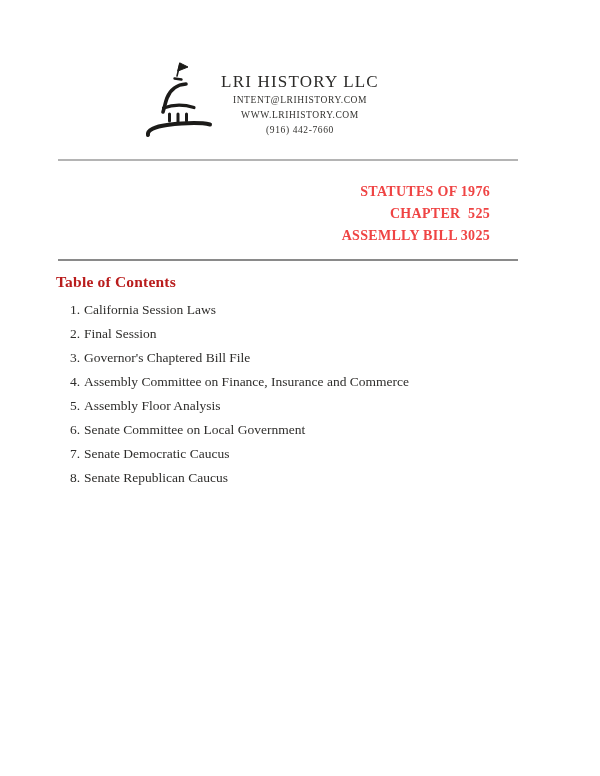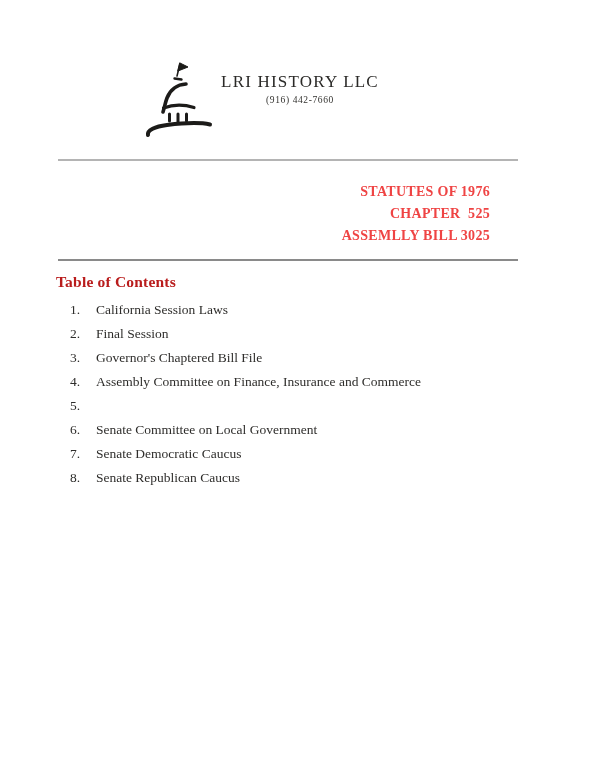--- a/index.html
+++ b/index.html
@@ -88,21 +88,21 @@
     line-height: 24px;
     font-size: 13.5px;
     color: #2e2d2b;
   }
   .toc-num {
     width: 14px;
     text-align: right;
     flex: 0 0 14px;
   }
   .toc-label {
-    margin-left: 16px;
+    margin-left: 4px;
     white-space: nowrap;
     text-align: right;
   }
 </style>
 </head>
 <body>
 
 <div class="page">
 
   <svg class="logo" viewBox="0 0 78 84" fill="none" stroke="#1c1b19" stroke-linecap="round" stroke-linejoin="round">
@@ -119,20 +119,22 @@
 
     <path d="M29.5 54 L29.5 61" stroke-width="3"></path>
     <path d="M38 54 L38 62" stroke-width="3"></path>
     <path d="M46.5 54 L46.5 61" stroke-width="3"></path>
 
     <path d="M8 75 C7 70 15 66.5 27 65 C45 62.8 61 62.5 70 64.5" stroke-width="4"></path>
   </svg>
 
   <div class="company-block">
     <div class="company-name">LRI HISTORY LLC</div>
+    <div class="company-contact">INTENT@LRIHISTORY.COM</div>
+    <div class="company-contact">WWW.LRIHISTORY.COM</div>
     <div class="company-contact">(916) 442-7660</div>
   </div>
 
   <div class="rule rule-1"></div>
 
   <div class="statute-block">
     <div class="statute-line">STATUTES OF 1976</div>
     <div class="statute-line">CHAPTER  525</div>
     <div class="statute-line">ASSEMLLY BILL 3025</div>
   </div>
@@ -153,20 +155,21 @@
     <div class="toc-item">
       <span class="toc-num">3.</span>
       <span class="toc-label">Governor's Chaptered Bill File</span>
     </div>
     <div class="toc-item">
       <span class="toc-num">4.</span>
       <span class="toc-label">Assembly Committee on Finance, Insurance and Commerce</span>
     </div>
     <div class="toc-item">
       <span class="toc-num">5.</span>
+      <span class="toc-label">Assembly Floor Analysis</span>
     </div>
     <div class="toc-item">
       <span class="toc-num">6.</span>
       <span class="toc-label">Senate Committee on Local Government</span>
     </div>
     <div class="toc-item">
       <span class="toc-num">7.</span>
       <span class="toc-label">Senate Democratic Caucus</span>
     </div>
     <div class="toc-item">

